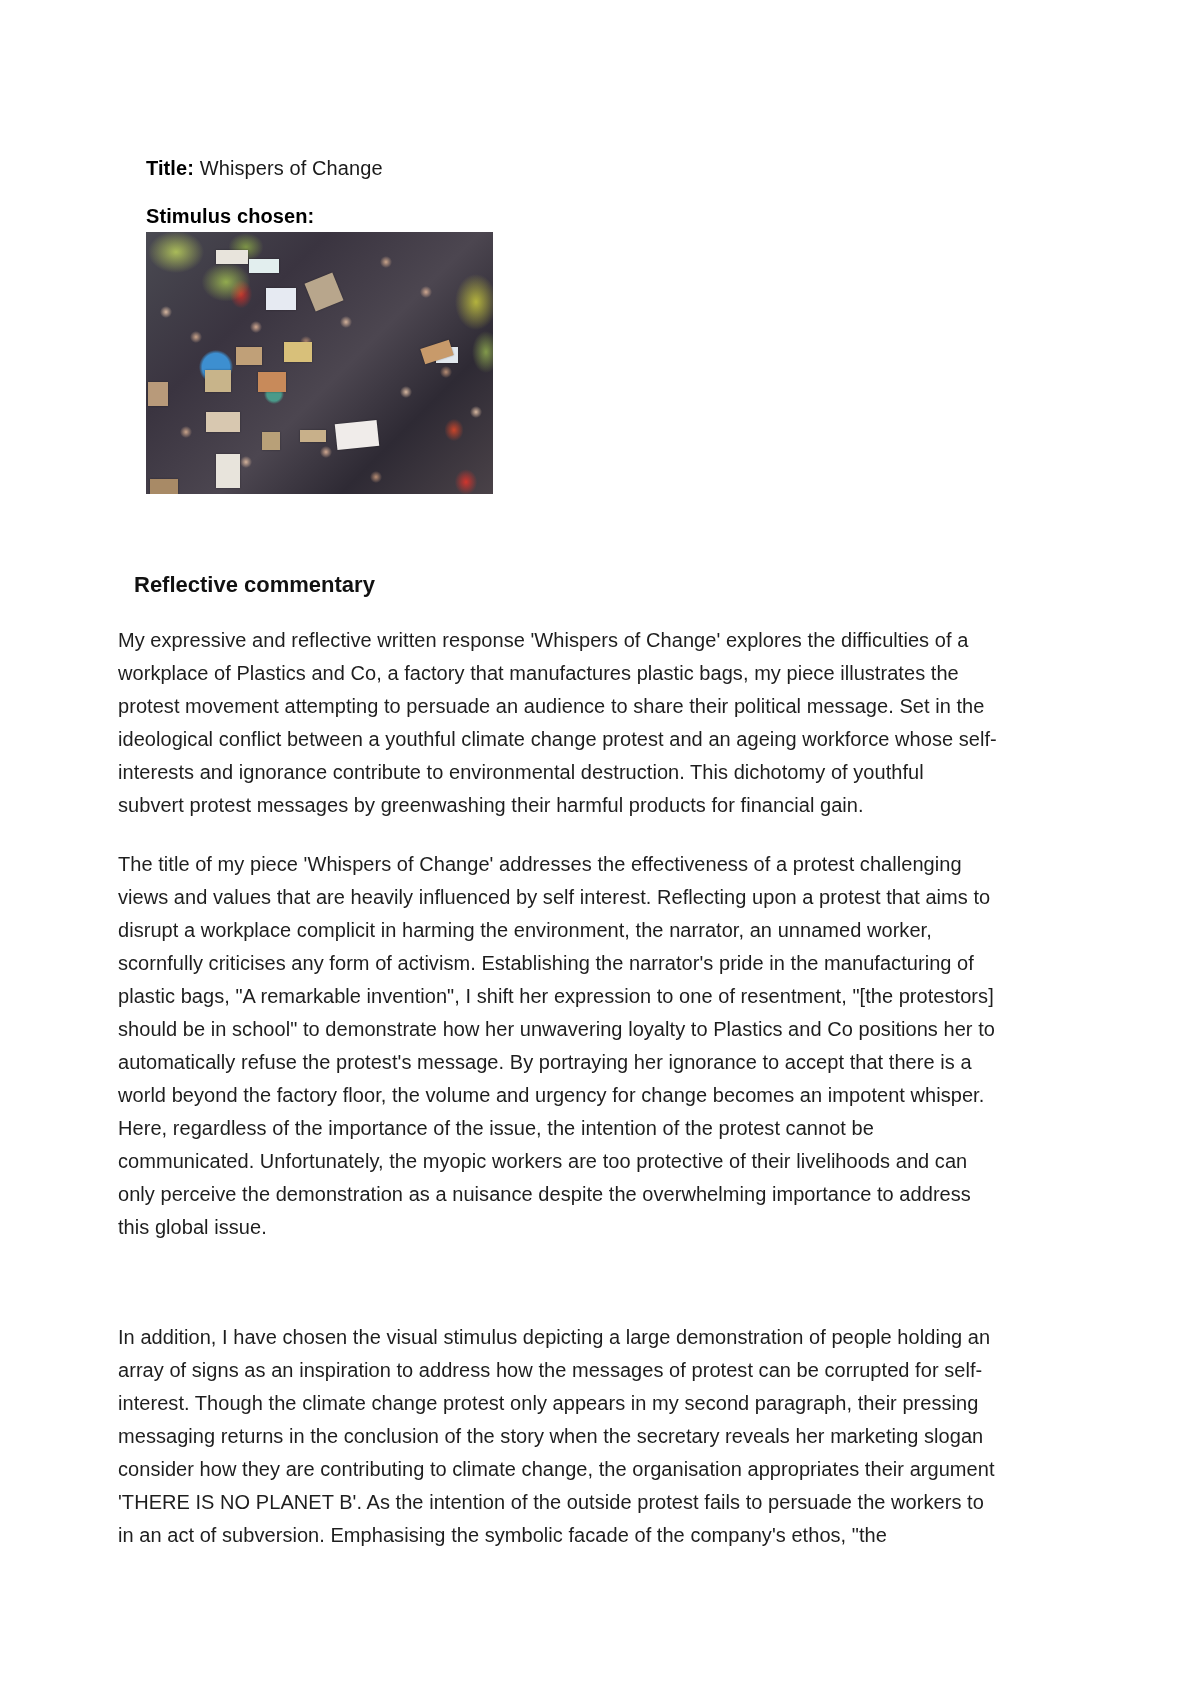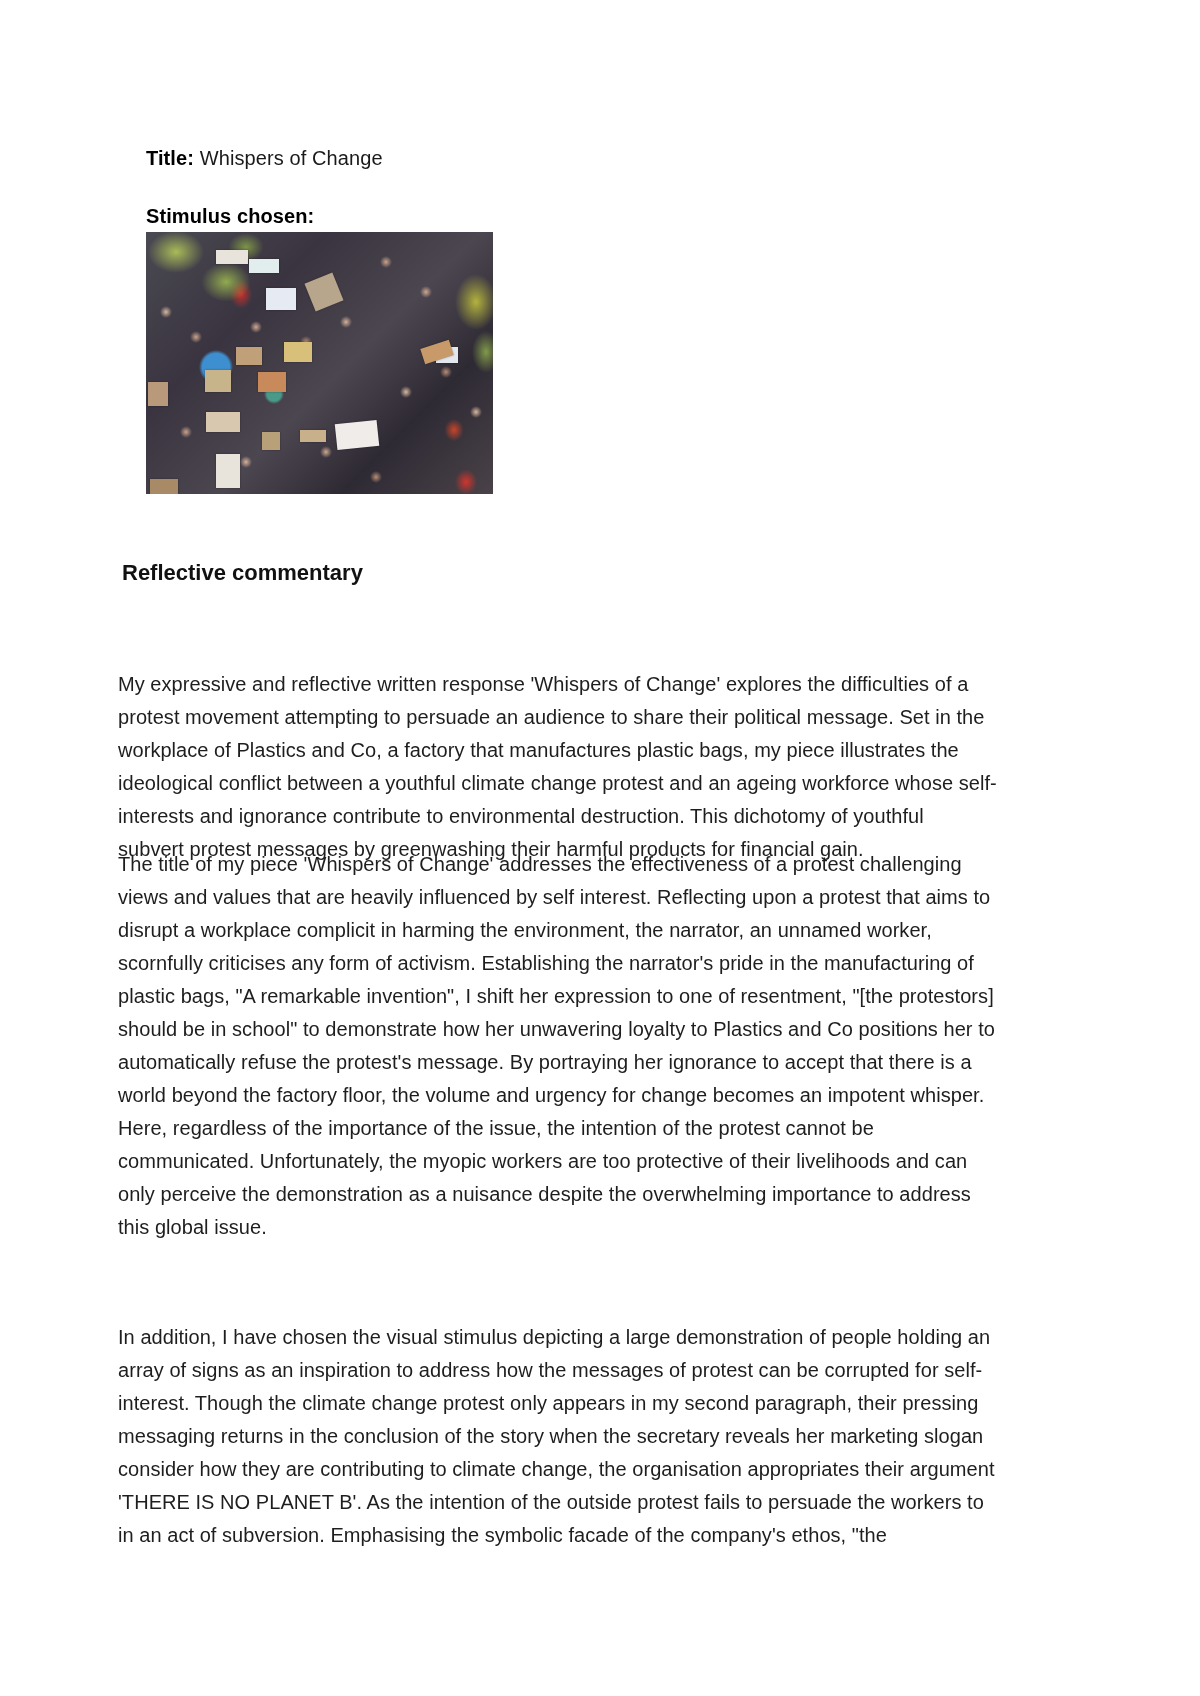--- a/index.html
+++ b/index.html
@@ -28,21 +28,21 @@
       left: 146px;
       font-size: 20px;
       line-height: 24px;
       color: #1a1a1a;
       letter-spacing: 0.1px;
     }
     .meta-line b {
       font-weight: bold;
       color: #000;
     }
-    #title-line { top: 146px; text-align: right; }
+    #title-line { top: 156px; text-align: right; }
     #stimulus-line { top: 204px; }
 
     .stimulus-image {
       position: absolute;
       left: 146px;
       top: 232px;
       width: 347px;
       height: 262px;
       overflow: hidden;
       background:
@@ -100,38 +100,38 @@
     .s17 { left: 4px; top: 247px; width: 28px; height: 15px; background: #a88a66; }
 
     .section-heading {
       position: absolute;
       left: 118px;
       top: 556px;
       font-size: 22px;
       line-height: 26px;
       font-weight: bold;
       color: #111;
-      margin: 4px;
+      margin: 16px;
     }
 
     .paragraph {
       position: absolute;
       left: 118px;
       width: 980px;
       font-size: 20px;
       line-height: 33px;
       color: #1e1e1e;
       margin: 0;
       letter-spacing: 0.05px;
     }
     .paragraph .line {
       display: block;
       white-space: nowrap;
     }
-    #para-1 { top: 624px; margin-top: 44px; }
+    #para-1 { top: 624px; }
     #para-2 { top: 848px; }
     #para-3 { top: 1321px; }
   </style>
 </head>
 <body>
 
 <div class="page">
 
   <div class="meta-line" id="title-line">
     <b>Title:</b>
@@ -159,22 +159,22 @@
     <div class="sign s14"></div>
     <div class="sign s15"></div>
     <div class="sign s16"></div>
     <div class="sign s17"></div>
   </div>
 
   <h2 class="section-heading">Reflective commentary</h2>
 
   <p class="paragraph" id="para-1">
     <span class="line">My expressive and reflective written response 'Whispers of Change' explores the difficulties of a</span>
+    <span class="line">workplace of Plastics and Co, a factory that manufactures plastic bags, my piece illustrates the</span>
     <span class="line">protest movement attempting to persuade an audience to share their political message. Set in the</span>
-    <span class="line">workplace of Plastics and Co, a factory that manufactures plastic bags, my piece illustrates the</span>
     <span class="line">ideological conflict between a youthful climate change protest and an ageing workforce whose self-</span>
     <span class="line">interests and ignorance contribute to environmental destruction. This dichotomy of youthful</span>
     <span class="line">subvert protest messages by greenwashing their harmful products for financial gain.</span>
   </p>
 
   <p class="paragraph" id="para-2">
     <span class="line">The title of my piece 'Whispers of Change' addresses the effectiveness of a protest challenging</span>
     <span class="line">views and values that are heavily influenced by self interest. Reflecting upon a protest that aims to</span>
     <span class="line">disrupt a workplace complicit in harming the environment, the narrator, an unnamed worker,</span>
     <span class="line">scornfully criticises any form of activism. Establishing the narrator's pride in the manufacturing of</span>

